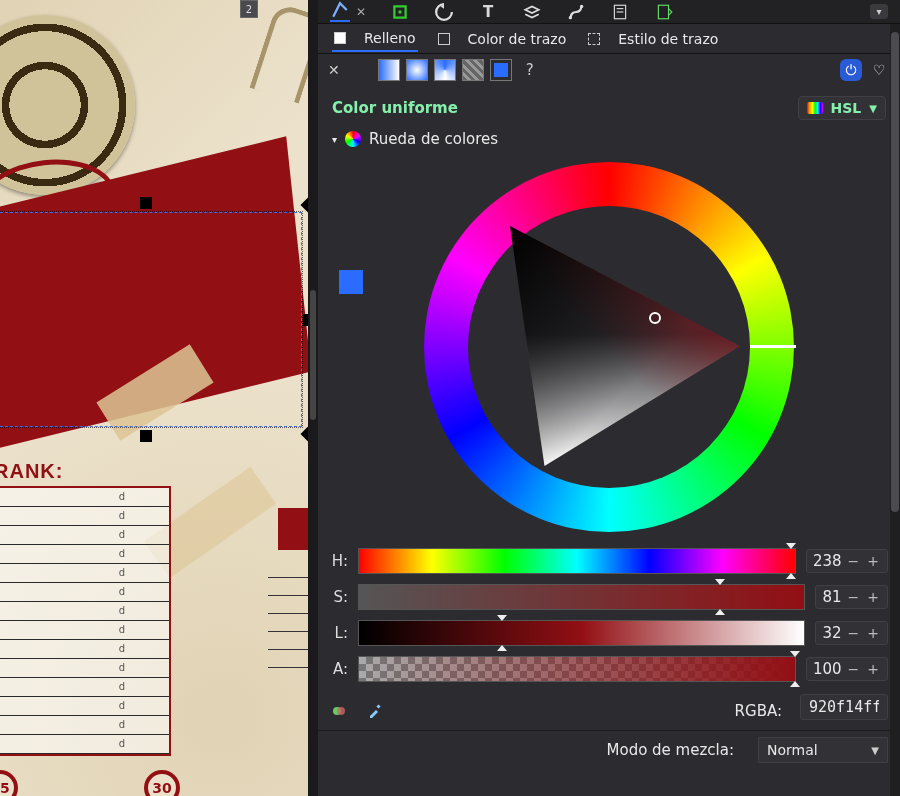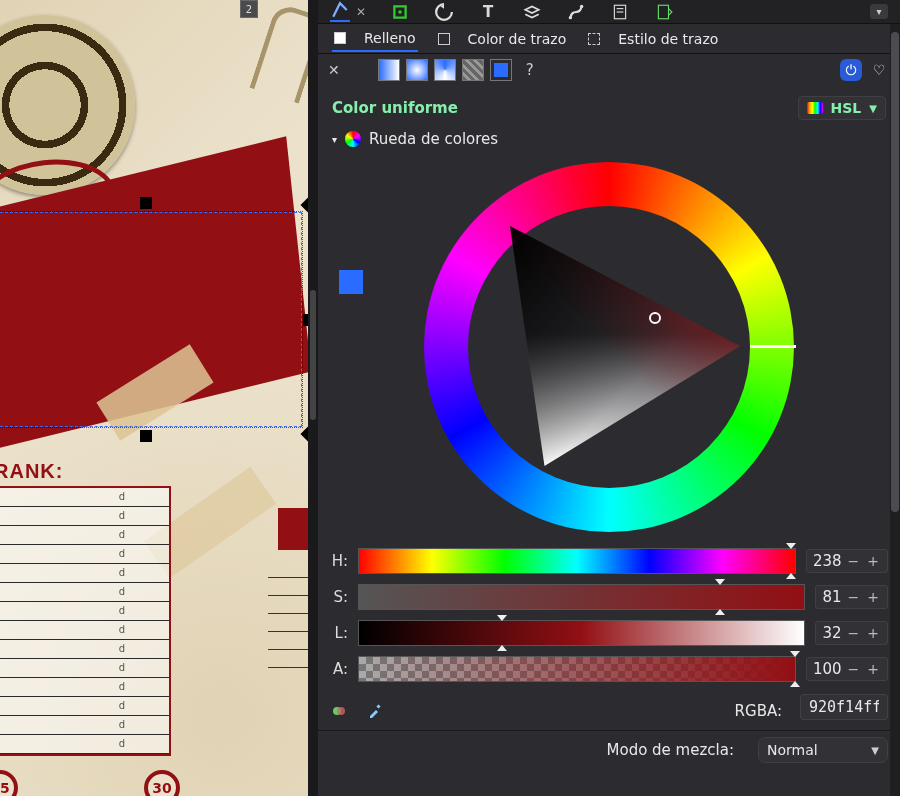--- a/index.html
+++ b/index.html
@@ -122,21 +122,21 @@
   .track-a{position:relative}
   .track-a::after{content:"";position:absolute;inset:0;background:linear-gradient(90deg,rgba(146,15,20,0),rgba(146,15,20,1))}
 
   .rgba-row{display:flex;align-items:flex-end;gap:18px;padding:4px 12px 10px}
   .mini-ico{width:18px;height:18px;color:#bbb;display:flex;align-items:center;justify-content:center}
   .rgba-row .spacer{flex:1}
   .rgba-row label{font-size:15px}
   .rgba-input{background:var(--bg3);border:1px solid var(--border);color:var(--fg);font-size:15px;padding:3px 8px;border-radius:3px;width:88px;text-align:right;font-family:monospace}
 
   .blend-row{display:flex;align-items:center;gap:24px;padding:6px 12px;border-top:1px solid #1a1a1c}
-  .blend-select{flex:0 0 130px;background:var(--bg3);border:1px solid var(--border);border-radius:7px;padding:4px 8px;font-size:14px;display:flex;align-items:center}
+  .blend-select{flex:0 0 130px;background:var(--bg3);border:1px solid var(--border);border-radius:1px;padding:4px 8px;font-size:14px;display:flex;align-items:center}
   .blend-select .dd{margin-left:auto;font-size:10px;color:#ccc}
   .blend-row .lab{margin-left:auto;font-size:15px}
 
   .panel-scroll{position:absolute;right:0;top:24px;bottom:0;width:10px;background:#1f1f22}
   .panel-scroll .thumb{position:absolute;left:1px;right:1px;top:8px;height:480px;background:#4b4b50;border-radius:4px}
 </style>
 </head>
 <body>
 
 <div class="canvas-pane">

